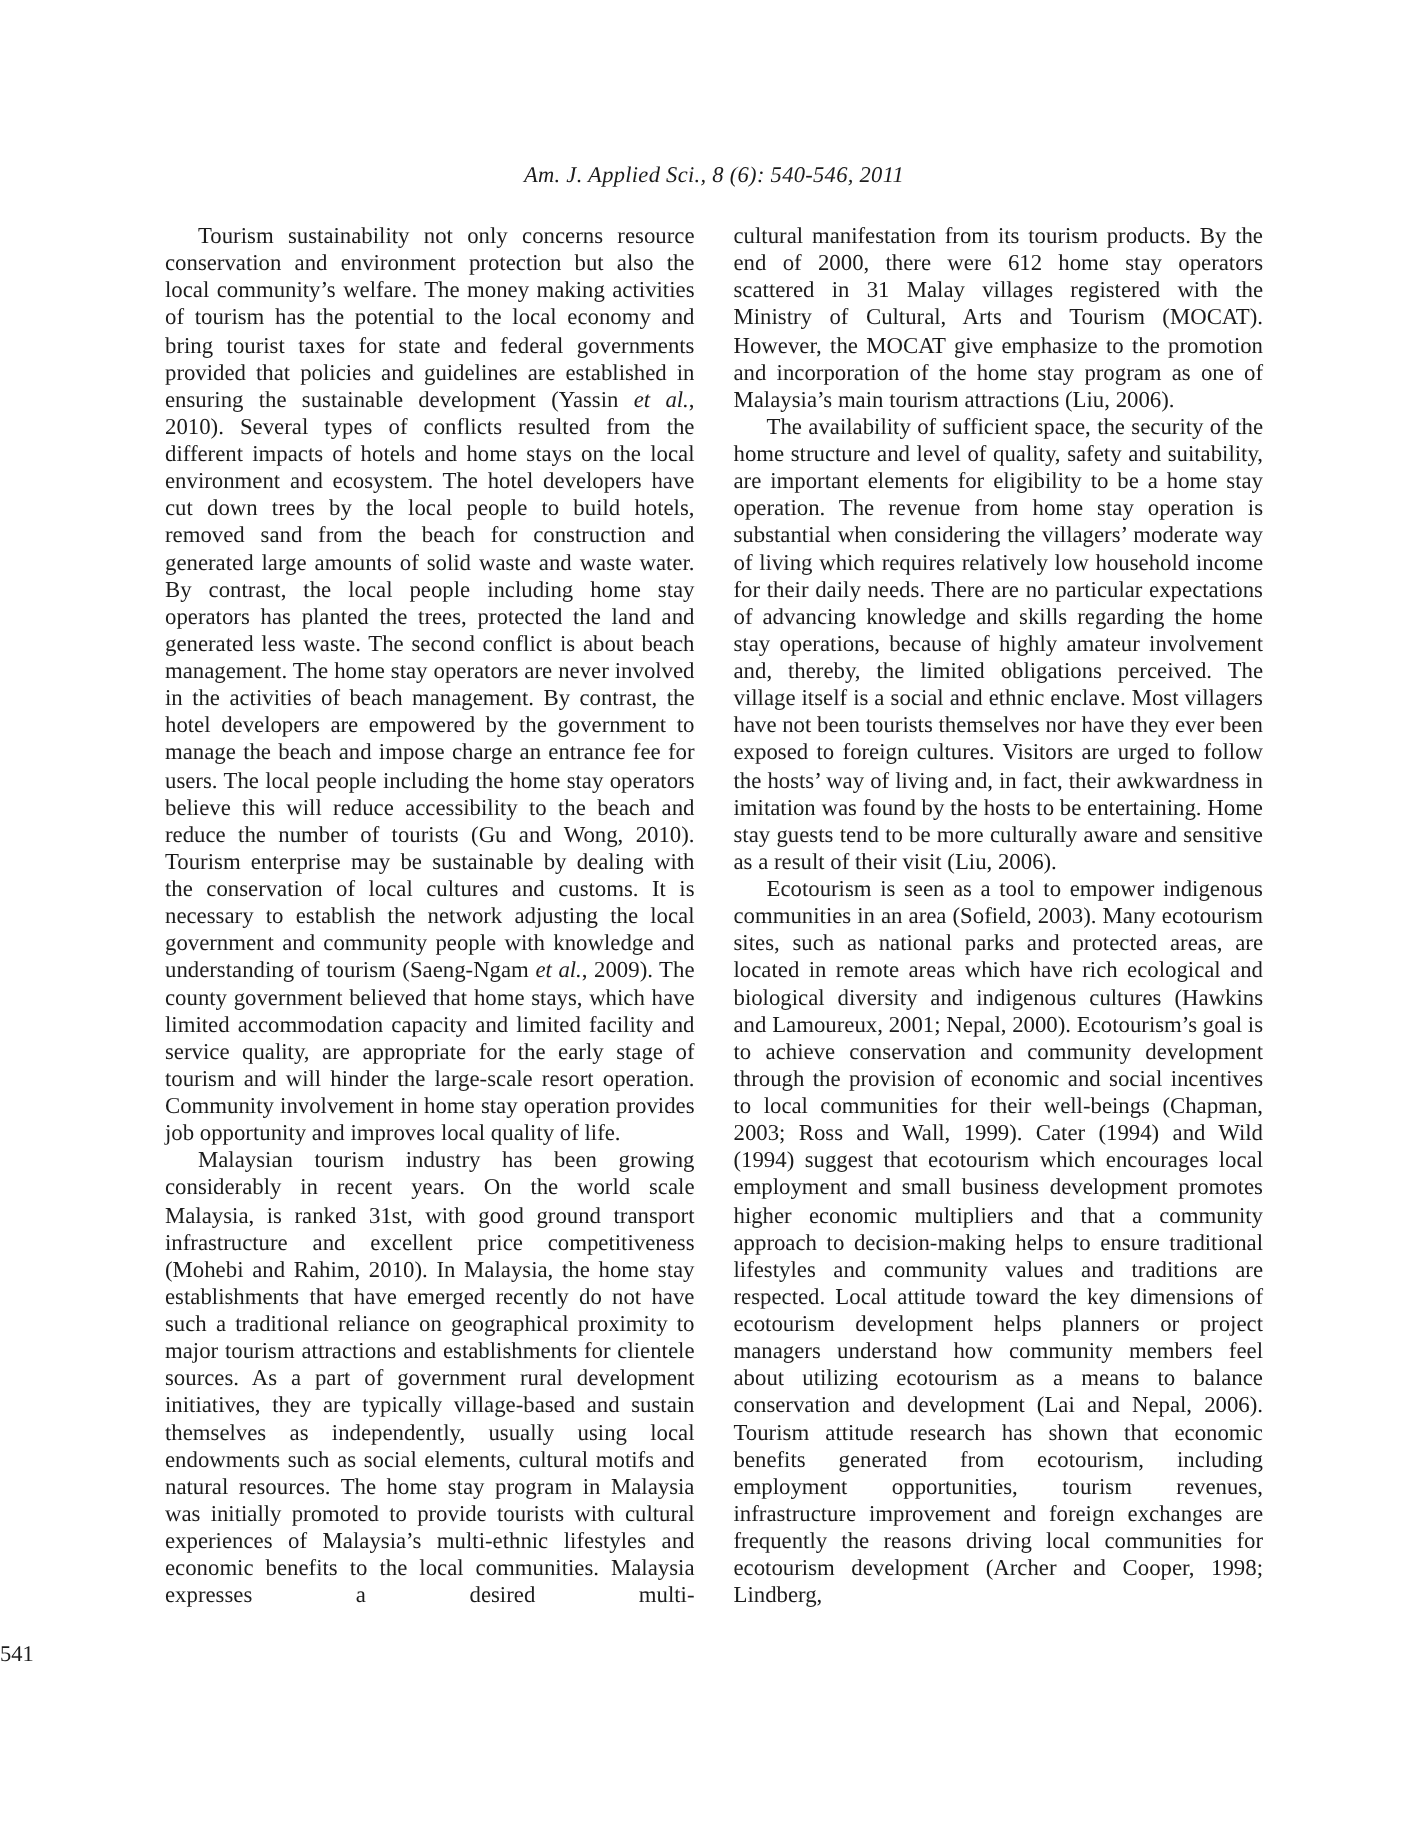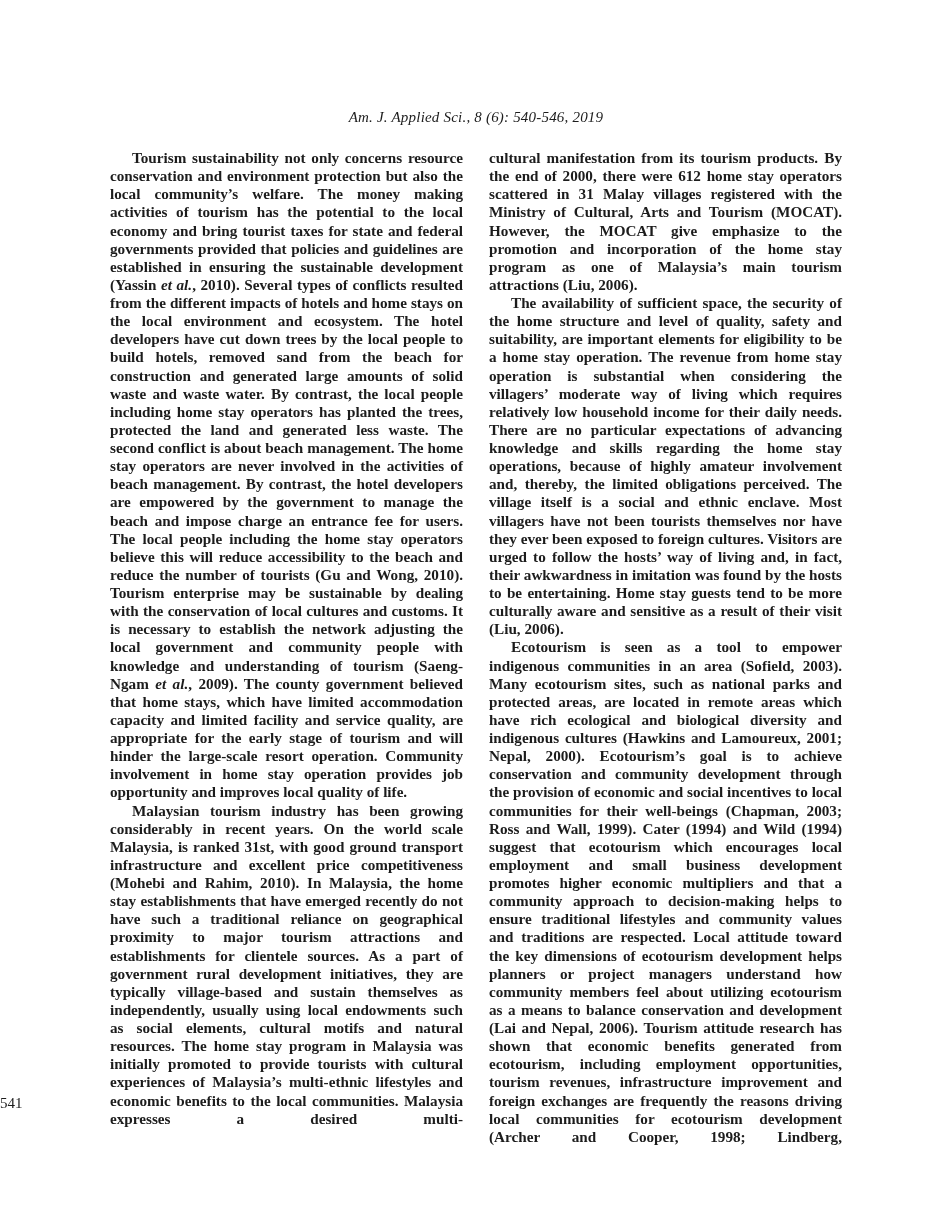--- a/index.html
+++ b/index.html
@@ -32,21 +32,20 @@
     left: 110px;
     width: 732px;
     display: flex;
     gap: 26px;
   }
   .column {
     width: 353px;
     font-size: 15.2px;
     line-height: 18.12px;
     text-align: justify;
-    font-weight: bold;
   }
   .column p {
     margin: 0;
     padding: 0;
   }
   .column p.indent {
     text-indent: 22px;
   }
   .column p.justify-last {
     text-align-last: justify;
@@ -57,21 +56,21 @@
     left: 0;
     right: 0;
     text-align: left;
     font-size: 15px;
   }
 </style>
 </head>
 <body>
 
 <div class="page">
-  <div class="running-head">Am. J. Applied Sci., 8 (6): 540-546, 2019</div>
+  <div class="running-head">Am. J. Applied Sci., 8 (6): 540-546, 2011</div>
 
   <div class="columns">
     <div class="column" id="col-left">
         <p class="indent">Tourism sustainability not only concerns resource conservation and environment protection but also the local community’s welfare. The money making activities of tourism has the potential to the local economy and bring tourist taxes for state and federal governments provided that policies and guidelines are established in ensuring the sustainable development (Yassin <i>et al.</i>, 2010). Several types of conflicts resulted from the different impacts of hotels and home stays on the local environment and ecosystem. The hotel developers have cut down trees by the local people to build hotels, removed sand from the beach for construction and generated large amounts of solid waste and waste water. By contrast, the local people including home stay operators has planted the trees, protected the land and generated less waste. The second conflict is about beach management. The home stay operators are never involved in the activities of beach management. By contrast, the hotel developers are empowered by the government to manage the beach and impose charge an entrance fee for users. The local people including the home stay operators believe this will reduce accessibility to the beach and reduce the number of tourists (Gu and Wong, 2010). Tourism enterprise may be sustainable by dealing with the conservation of local cultures and customs. It is necessary to establish the network adjusting the local government and community people with knowledge and understanding of tourism (Saeng-Ngam <i>et al.</i>, 2009). The county government believed that home stays, which have limited accommodation capacity and limited facility and service quality, are appropriate for the early stage of tourism and will hinder the large-scale resort operation. Community involvement in home stay operation provides job opportunity and improves local quality of life.</p>
         <p class="indent justify-last">Malaysian tourism industry has been growing considerably in recent years. On the world scale Malaysia, is ranked 31st, with good ground transport infrastructure and excellent price competitiveness (Mohebi and Rahim, 2010). In Malaysia, the home stay establishments that have emerged recently do not have such a traditional reliance on geographical proximity to major tourism attractions and establishments for clientele sources. As a part of government rural development initiatives, they are typically village-based and sustain themselves as independently, usually using local endowments such as social elements, cultural motifs and natural resources. The home stay program in Malaysia was initially promoted to provide tourists with cultural experiences of Malaysia’s multi-ethnic lifestyles and economic benefits to the local communities. Malaysia expresses a desired multi-</p>
       </div>
     <div class="column" id="col-right">
         <p>cultural manifestation from its tourism products. By the end of 2000, there were 612 home stay operators scattered in 31 Malay villages registered with the Ministry of Cultural, Arts and Tourism (MOCAT). However, the MOCAT give emphasize to the promotion and incorporation of the home stay program as one of Malaysia’s main tourism attractions (Liu, 2006).</p>
         <p class="indent">The availability of sufficient space, the security of the home structure and level of quality, safety and suitability, are important elements for eligibility to be a home stay operation. The revenue from home stay operation is substantial when considering the villagers’ moderate way of living which requires relatively low household income for their daily needs. There are no particular expectations of advancing knowledge and skills regarding the home stay operations, because of highly amateur involvement and, thereby, the limited obligations perceived. The village itself is a social and ethnic enclave. Most villagers have not been tourists themselves nor have they ever been exposed to foreign cultures. Visitors are urged to follow the hosts’ way of living and, in fact, their awkwardness in imitation was found by the hosts to be entertaining. Home stay guests tend to be more culturally aware and sensitive as a result of their visit (Liu, 2006).</p>
         <p class="indent justify-last">Ecotourism is seen as a tool to empower indigenous communities in an area (Sofield, 2003). Many ecotourism sites, such as national parks and protected areas, are located in remote areas which have rich ecological and biological diversity and indigenous cultures (Hawkins and Lamoureux, 2001; Nepal, 2000). Ecotourism’s goal is to achieve conservation and community development through the provision of economic and social incentives to local communities for their well-beings (Chapman, 2003; Ross and Wall, 1999). Cater (1994) and Wild (1994) suggest that ecotourism which encourages local employment and small business development promotes higher economic multipliers and that a community approach to decision-making helps to ensure traditional lifestyles and community values and traditions are respected. Local attitude toward the key dimensions of ecotourism development helps planners or project managers understand how community members feel about utilizing ecotourism as a means to balance conservation and development (Lai and Nepal, 2006). Tourism attitude research has shown that economic benefits generated from ecotourism, including employment opportunities, tourism revenues, infrastructure improvement and foreign exchanges are frequently the reasons driving local communities for ecotourism development (Archer and Cooper, 1998; Lindberg,</p>

